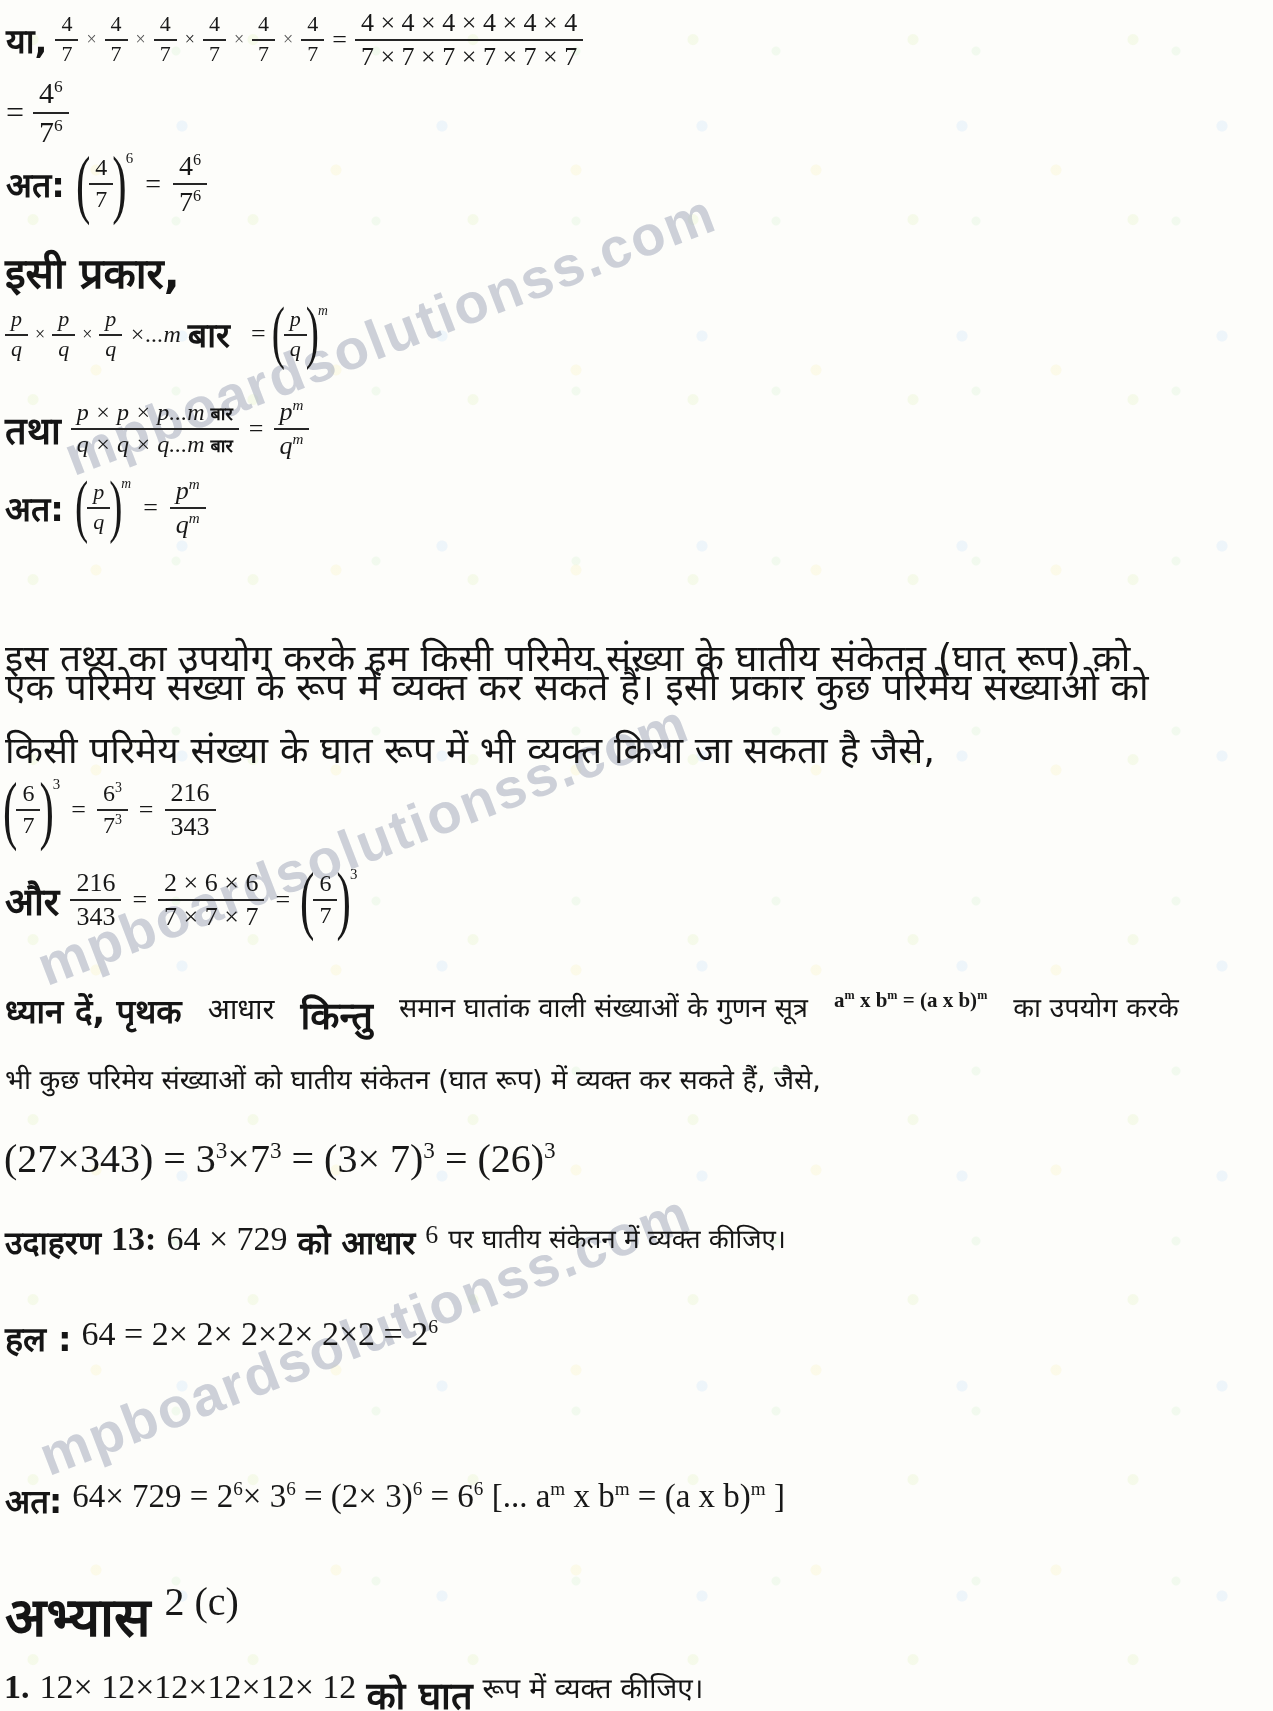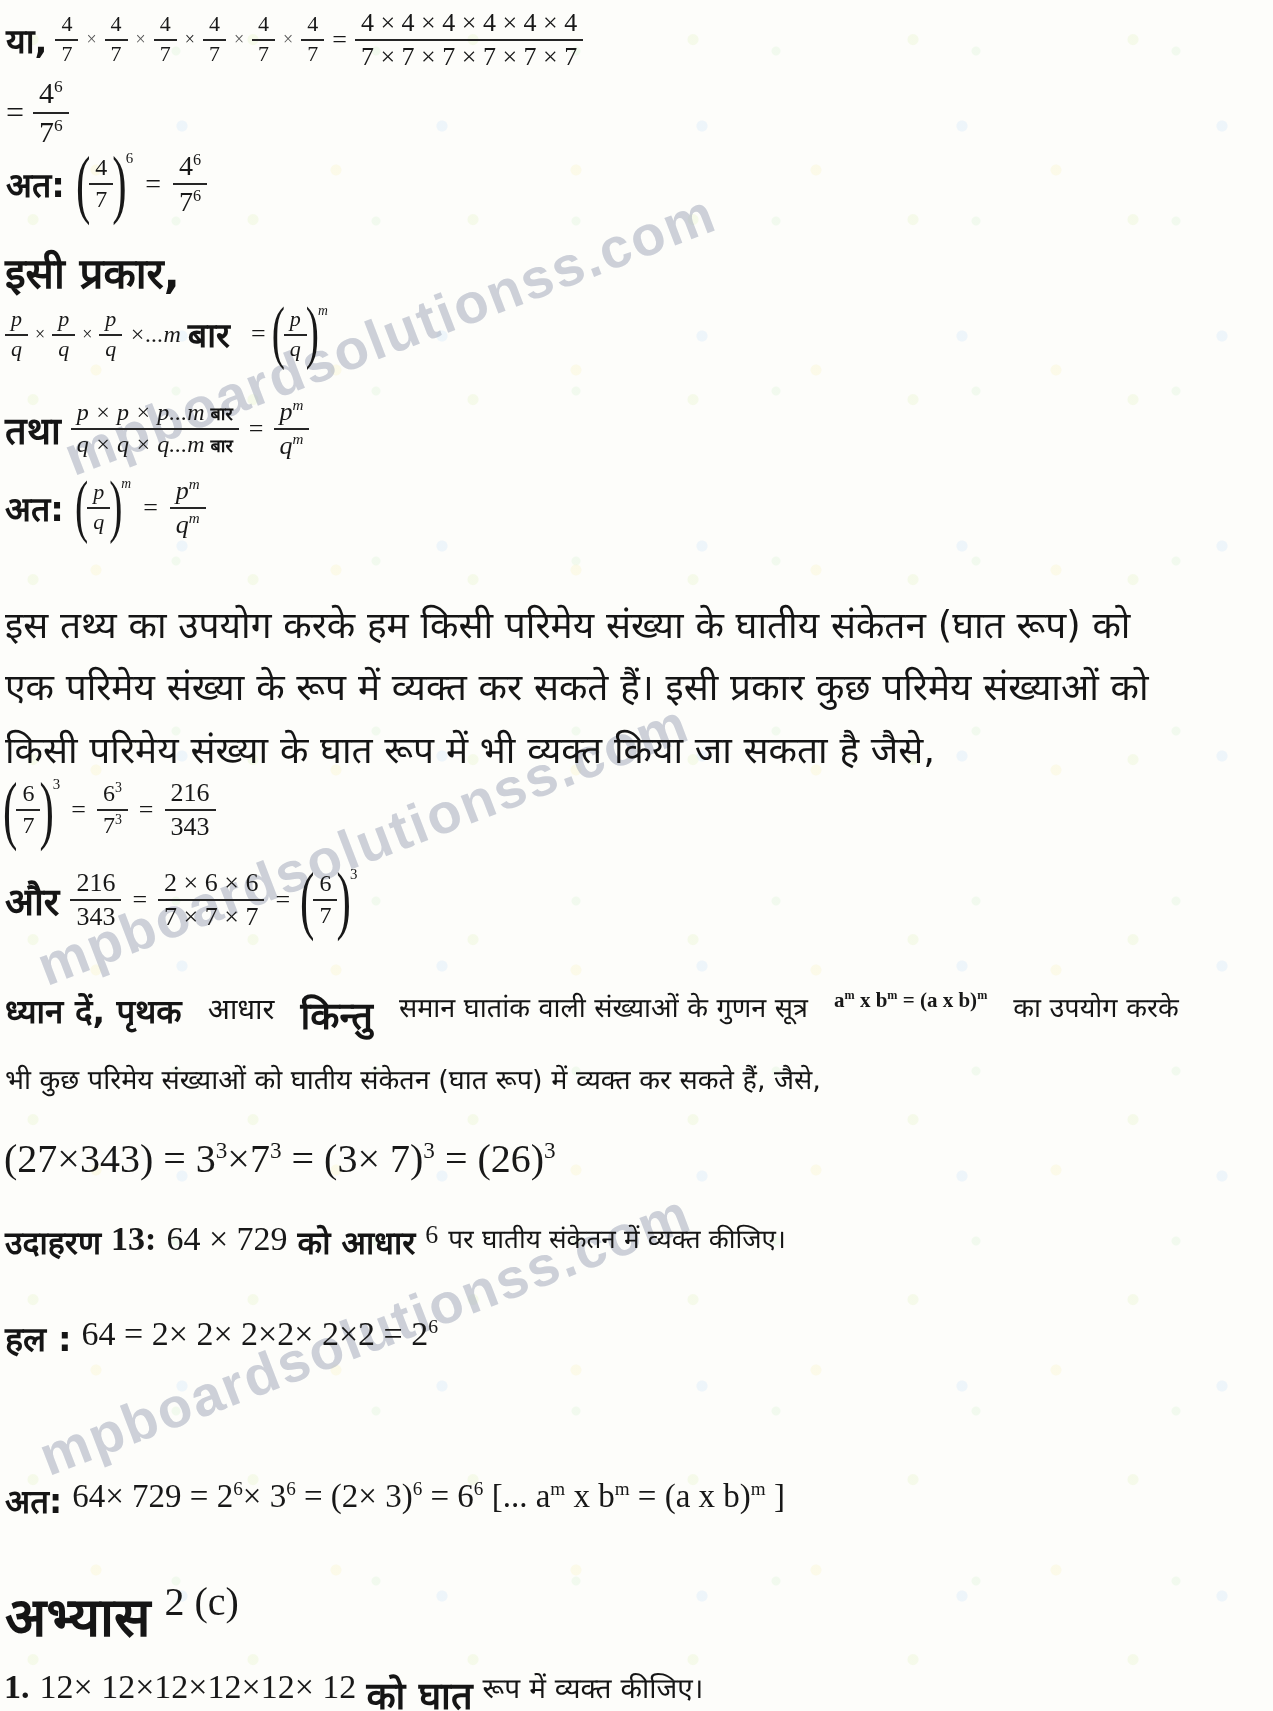--- a/index.html
+++ b/index.html
@@ -170,21 +170,21 @@
       <span class="bp">)</span>
       <sup class="pexp it">m</sup>
     </span>
     <span class="math fs26">=</span>
     <span class="frac math fs26">
       <span class="num"><span class="it">p</span><sup class="s it">m</sup></span>
       <span class="den"><span class="it">q</span><sup class="s it">m</sup></span>
     </span>
   </div>
 
-  <div class="pline dev fs37" style="top:598px">इस  तथ्य का उपयोग करके हम किसी परिमेय संख्या के घातीय संकेतन (घात रूप) को</div>
+  <div class="pline dev fs37" style="top:631px">इस  तथ्य का उपयोग करके हम किसी परिमेय संख्या के घातीय संकेतन (घात रूप) को</div>
   <div class="pline dev fs37" style="top:660px">एक परिमेय संख्या के रूप में व्यक्त कर सकते हैं। इसी प्रकार कुछ परिमेय संख्याओं को</div>
   <div class="pline dev fs37" style="top:723px">किसी परिमेय संख्या के घात रूप में भी व्यक्त किया जा सकता है जैसे,</div>
 
   <div class="row" style="top:778px;left:4px;gap:11px">
     <span class="pgroup math fs24">
       <span class="bp">(</span>
       <span class="frac">
           <span class="num">6</span>
           <span class="den">7</span>
         </span>

